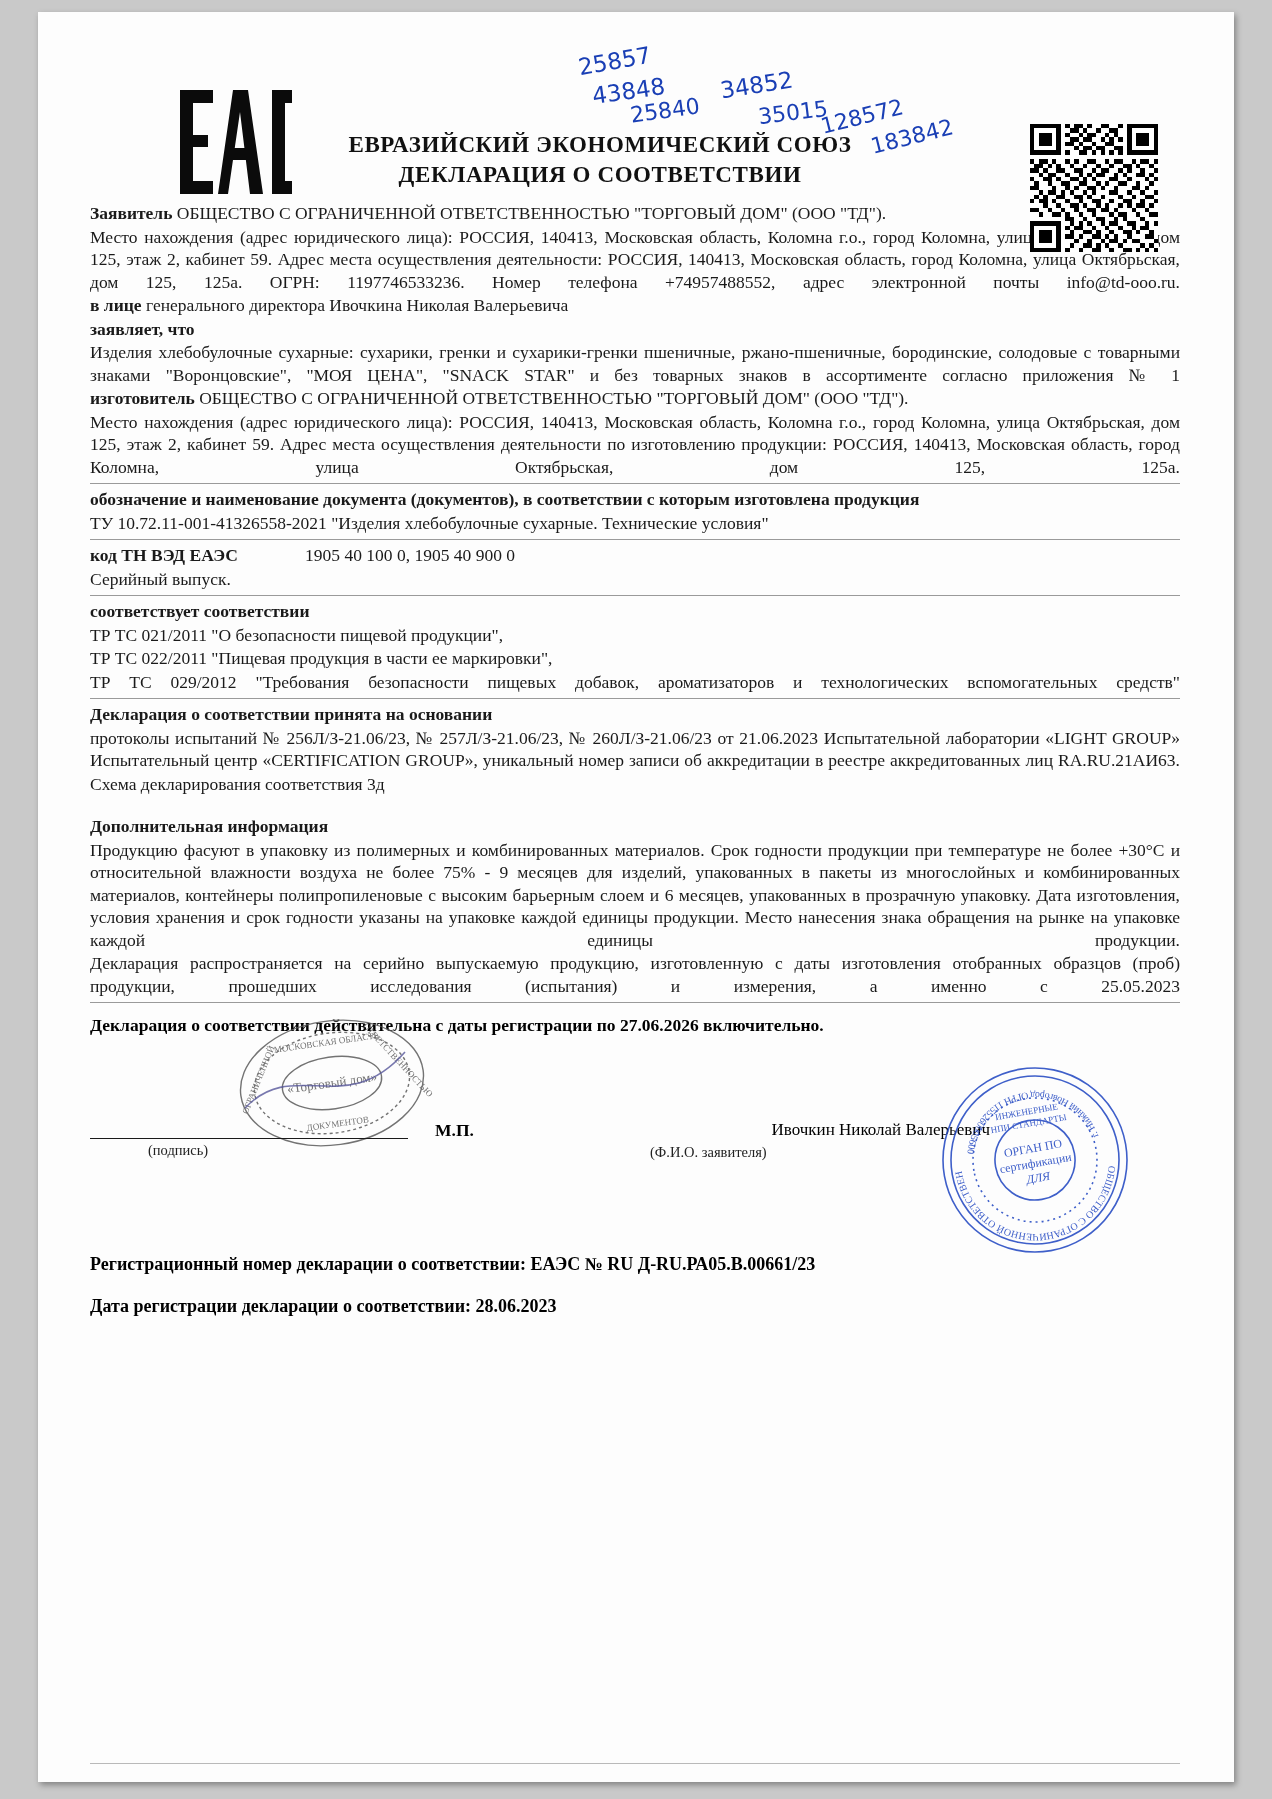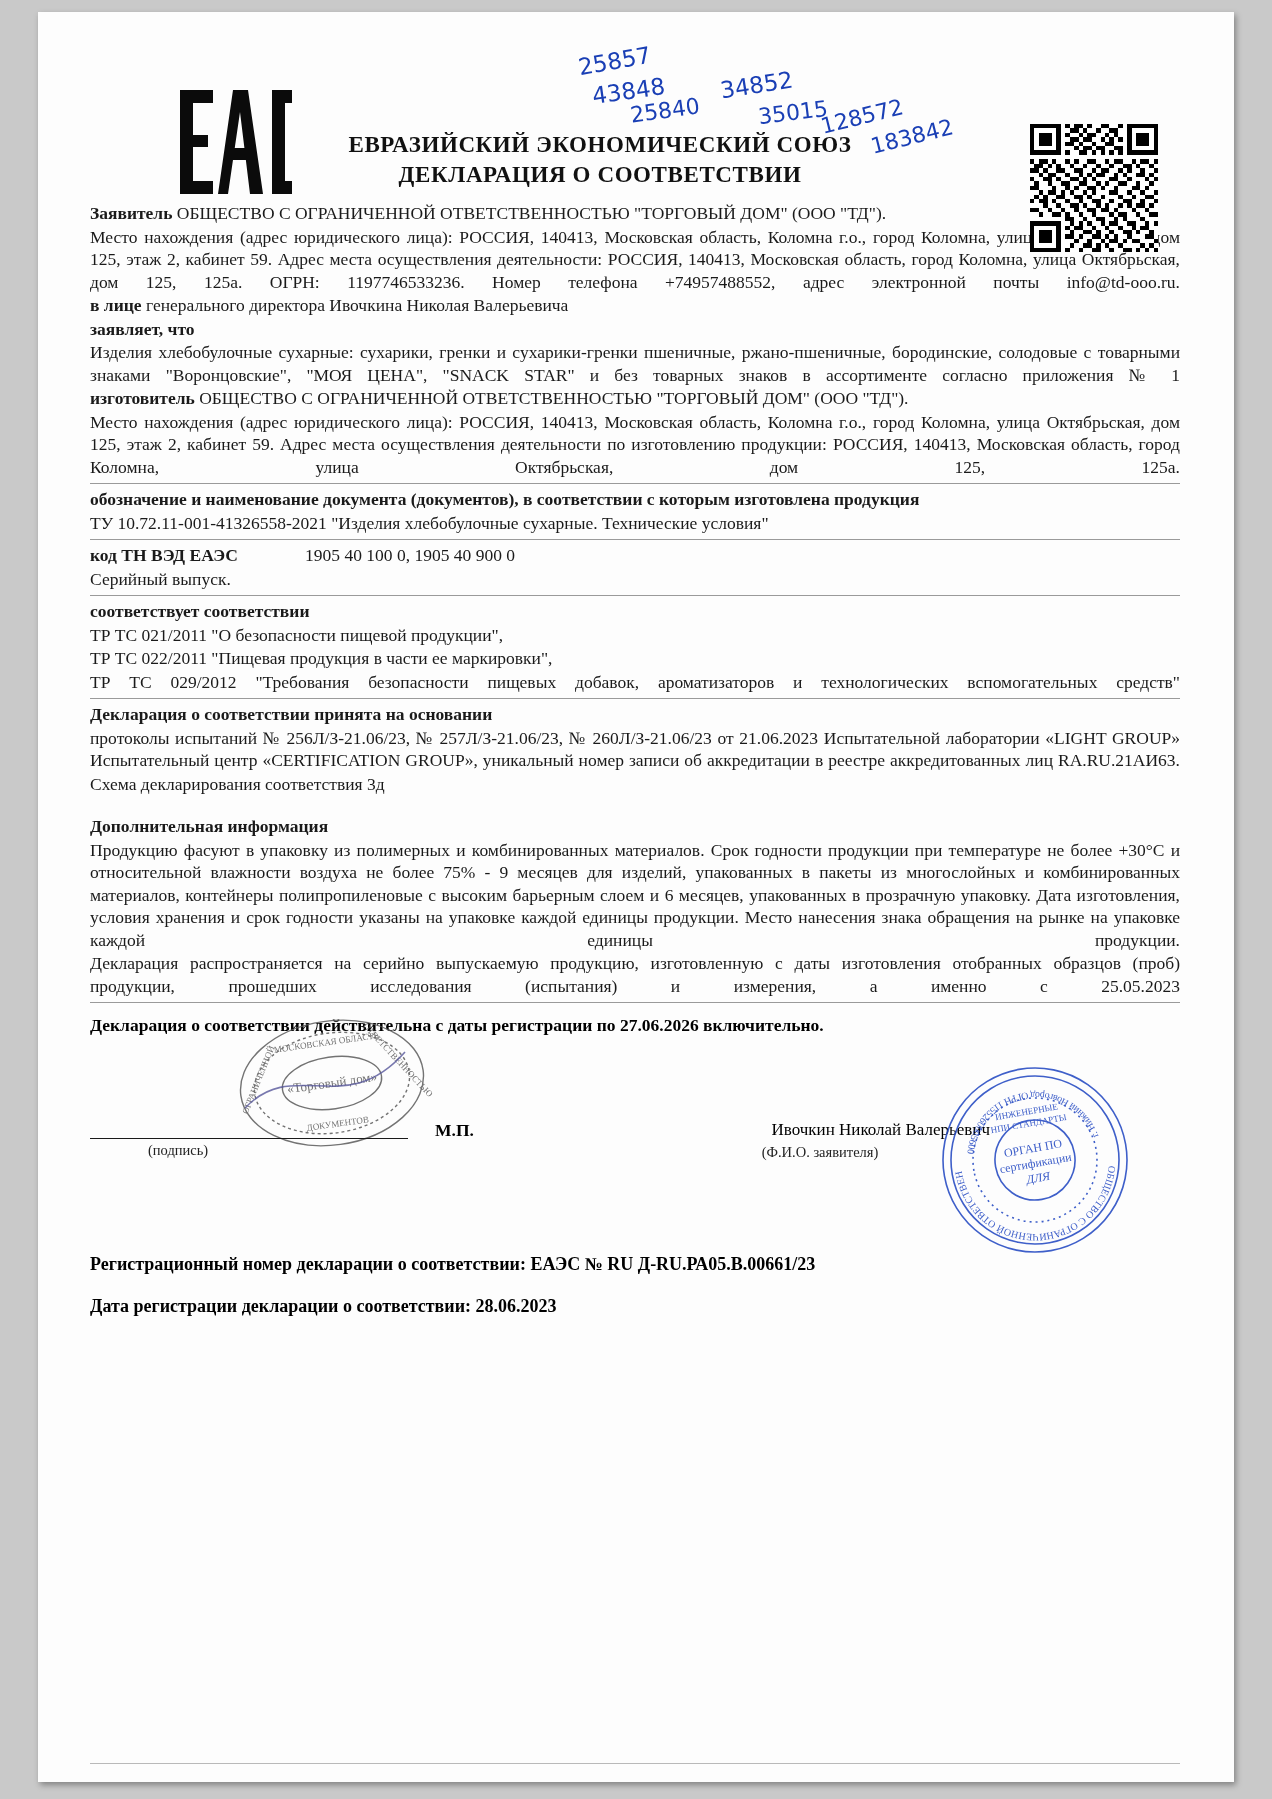--- a/index.html
+++ b/index.html
@@ -142,21 +142,20 @@
     top: 66px;
     width: 340px;
     text-align: right;
     font-size: 17px;
   }
   .fio-cap {
     position: absolute;
     left: 560px;
     top: 90px;
     width: 340px;
-    text-align: center;
     font-size: 14.5px;
     color: #222;
   }
   .reg-line {
     font-weight: bold;
     font-size: 18px;
     line-height: 24px;
   }
   .stamp-left {
     position: absolute;

